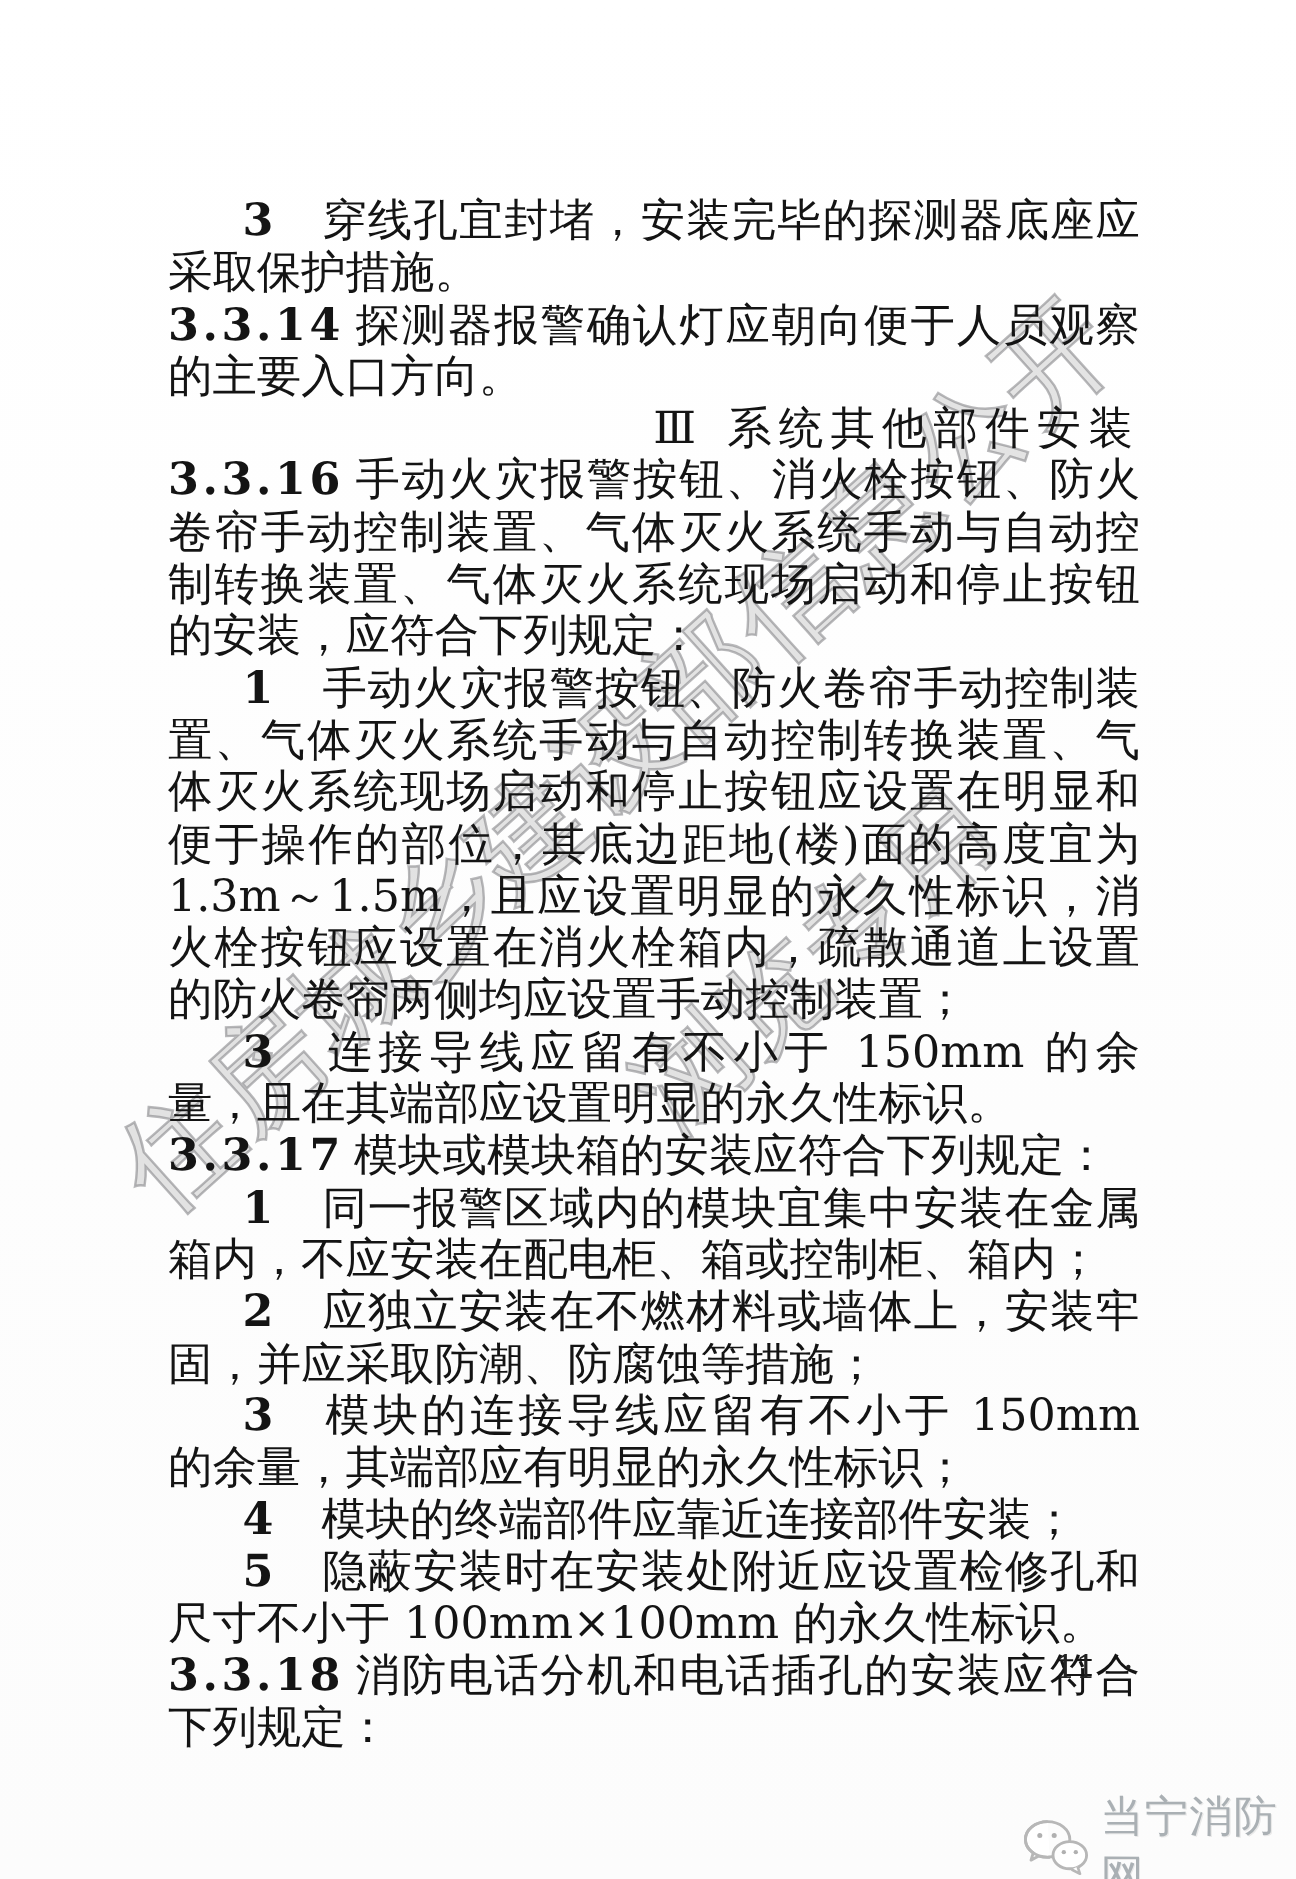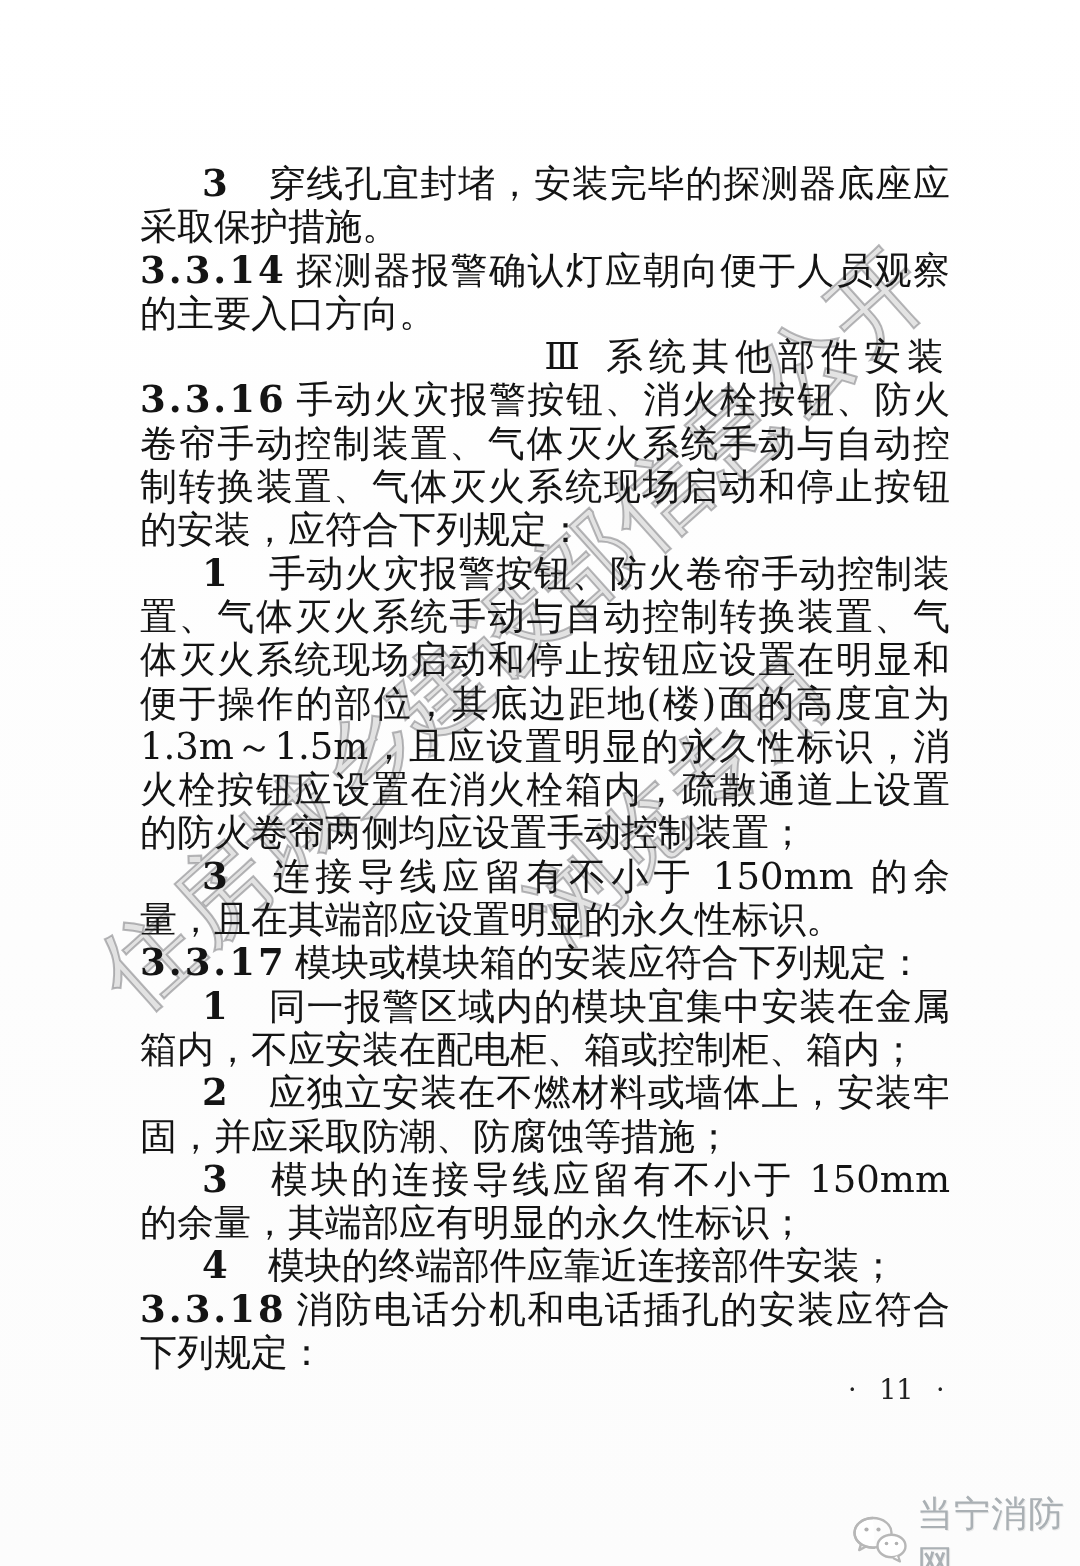--- a/index.html
+++ b/index.html
@@ -118,20 +118,21 @@
     <p class="clause"><b class="num">3.3.17</b><span>模块或模块箱的安装应符合下列规定：</span></p>
 
     <p class="item"><b class="num">1</b><span>同一报警区域内的模块宜集中安装在金属箱内，不应安装在配电柜、箱或控制柜、箱内；</span></p>
 
     <p class="item"><b class="num">2</b><span>应独立安装在不燃材料或墙体上，安装牢固，并应采取防潮、防腐蚀等措施；</span></p>
 
     <p class="item"><b class="num">3</b><span>模块的连接导线应留有不小于 150mm 的余量，其端部应有明显的永久性标识；</span></p>
 
     <p class="item"><b class="num">4</b><span>模块的终端部件应靠近连接部件安装；</span></p>
 
+    <p class="item"><b class="num">5</b><span>隐蔽安装时在安装处附近应设置检修孔和尺寸不小于 100mm×100mm 的永久性标识。</span></p>
 
     <p class="clause"><b class="num">3.3.18</b><span>消防电话分机和电话插孔的安装应符合下列规定：</span></p>
 
   </div>
 
   <div class="page-number">· 11 ·</div>
 
   <div class="site-logo">
     <span class="wechat-icon">
       <svg width="56" height="48" viewBox="0 0 56 48" xmlns="http://www.w3.org/2000/svg">

